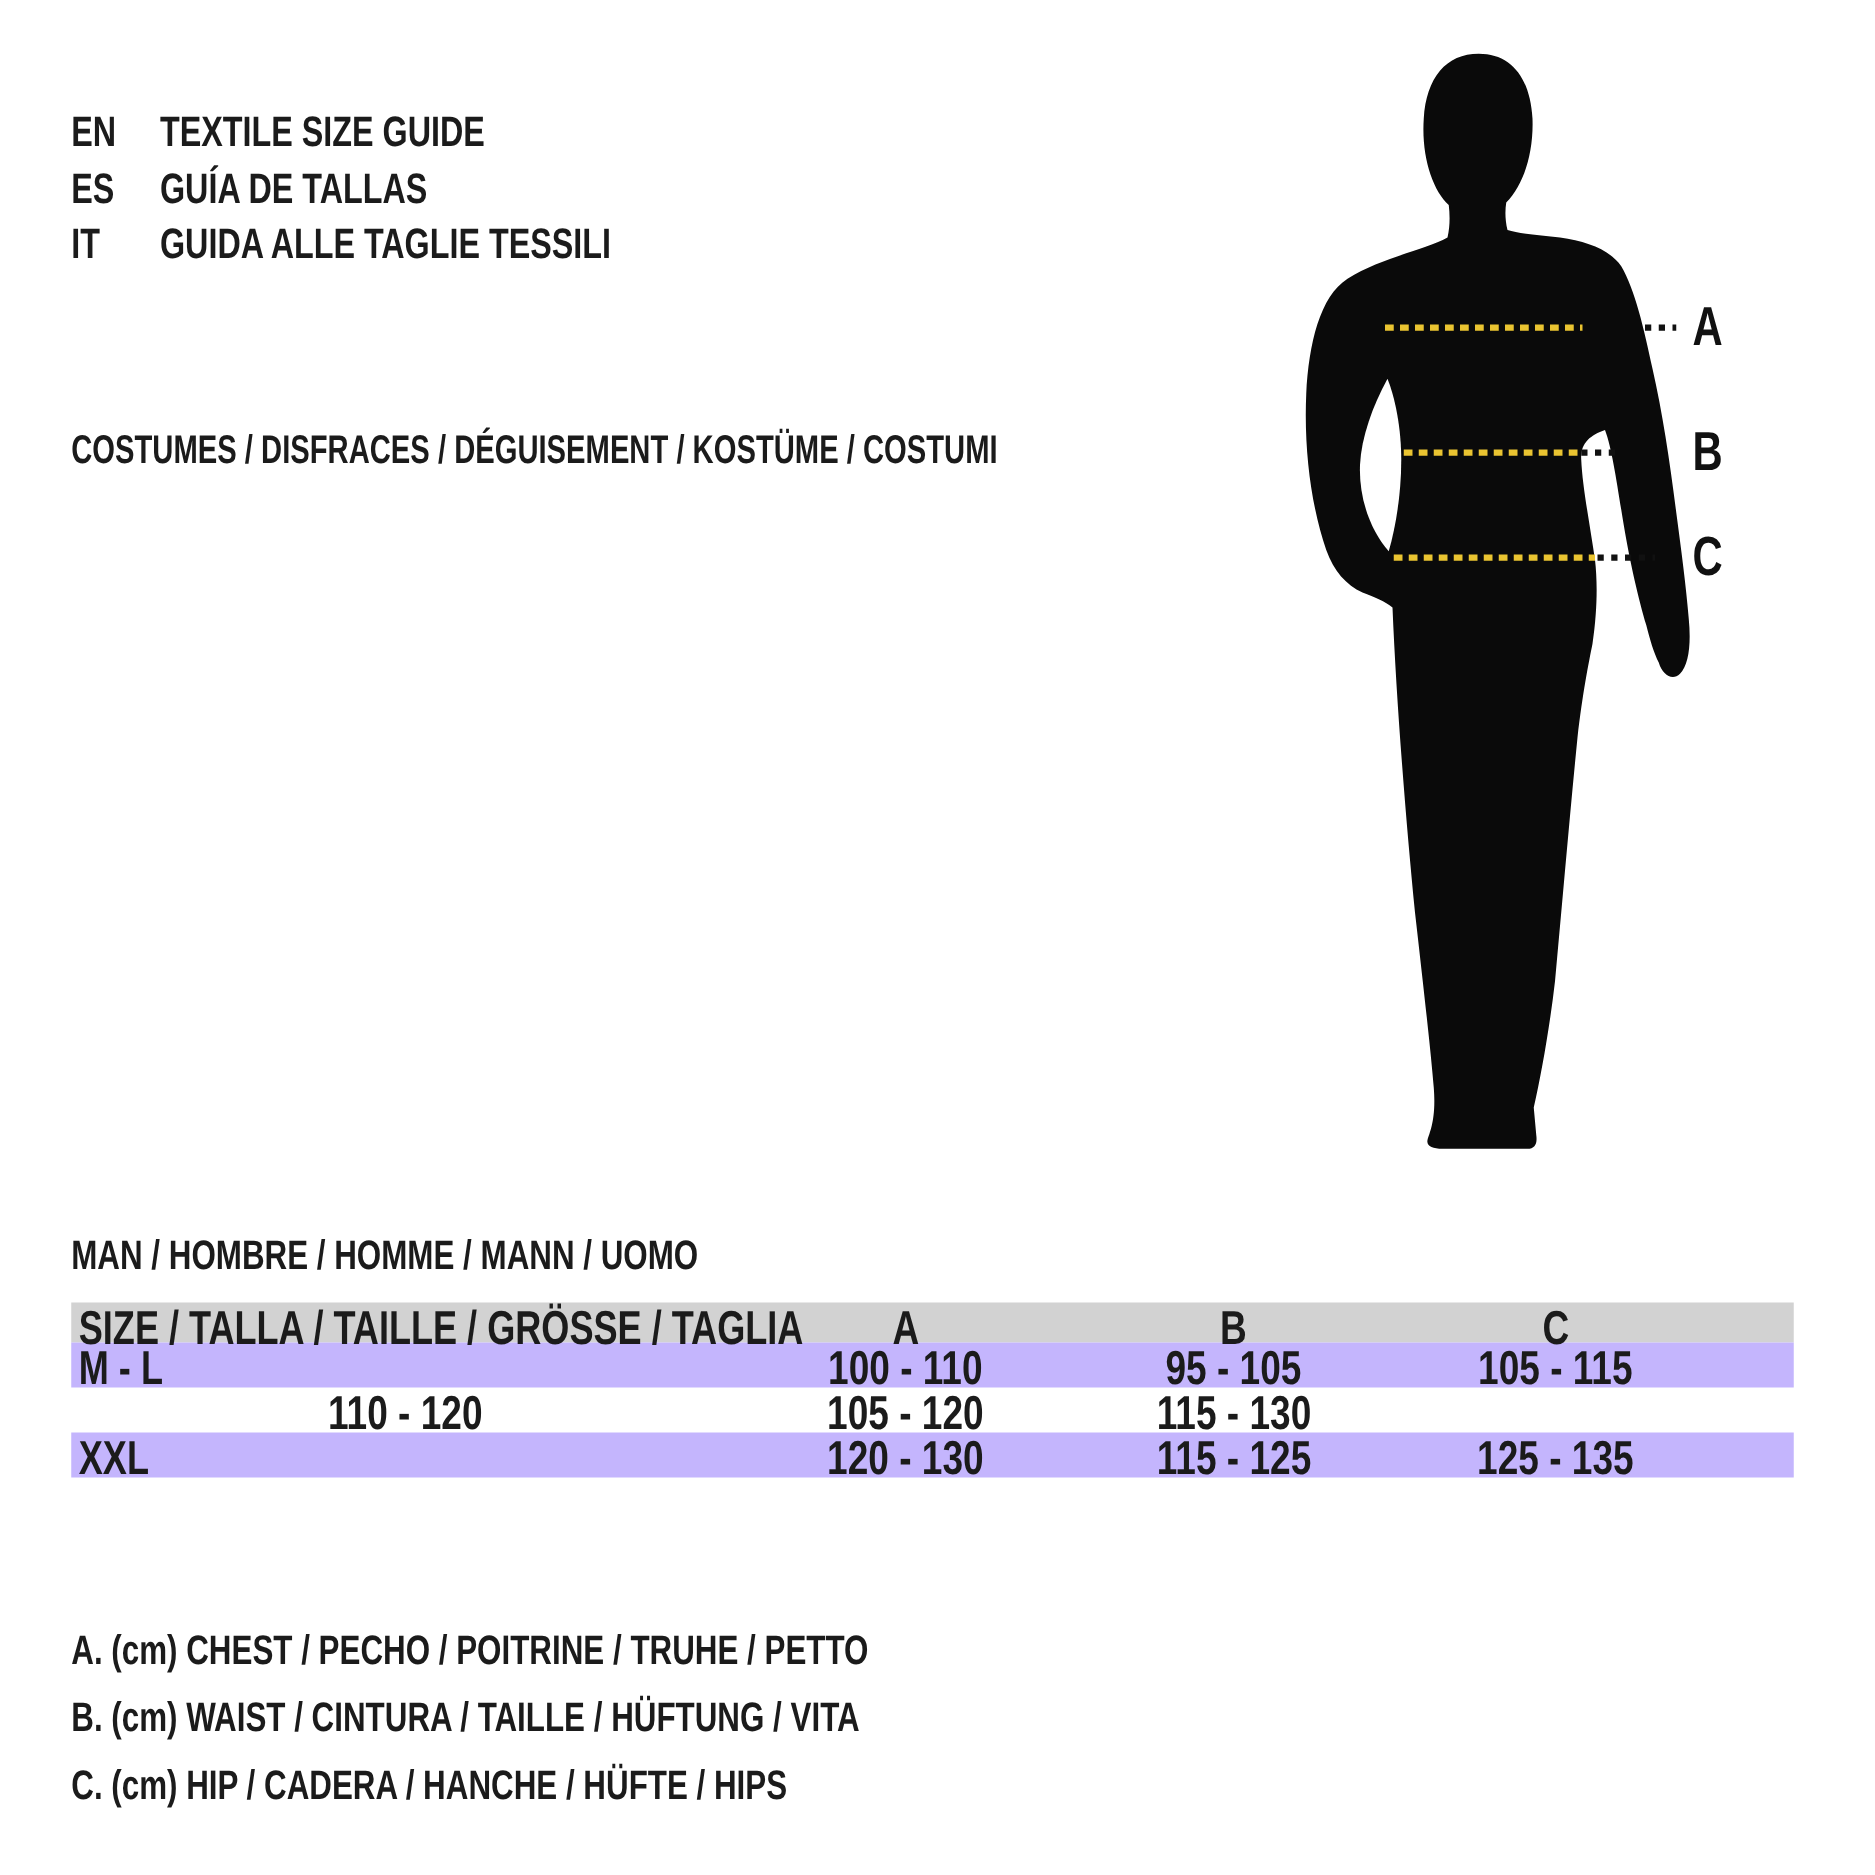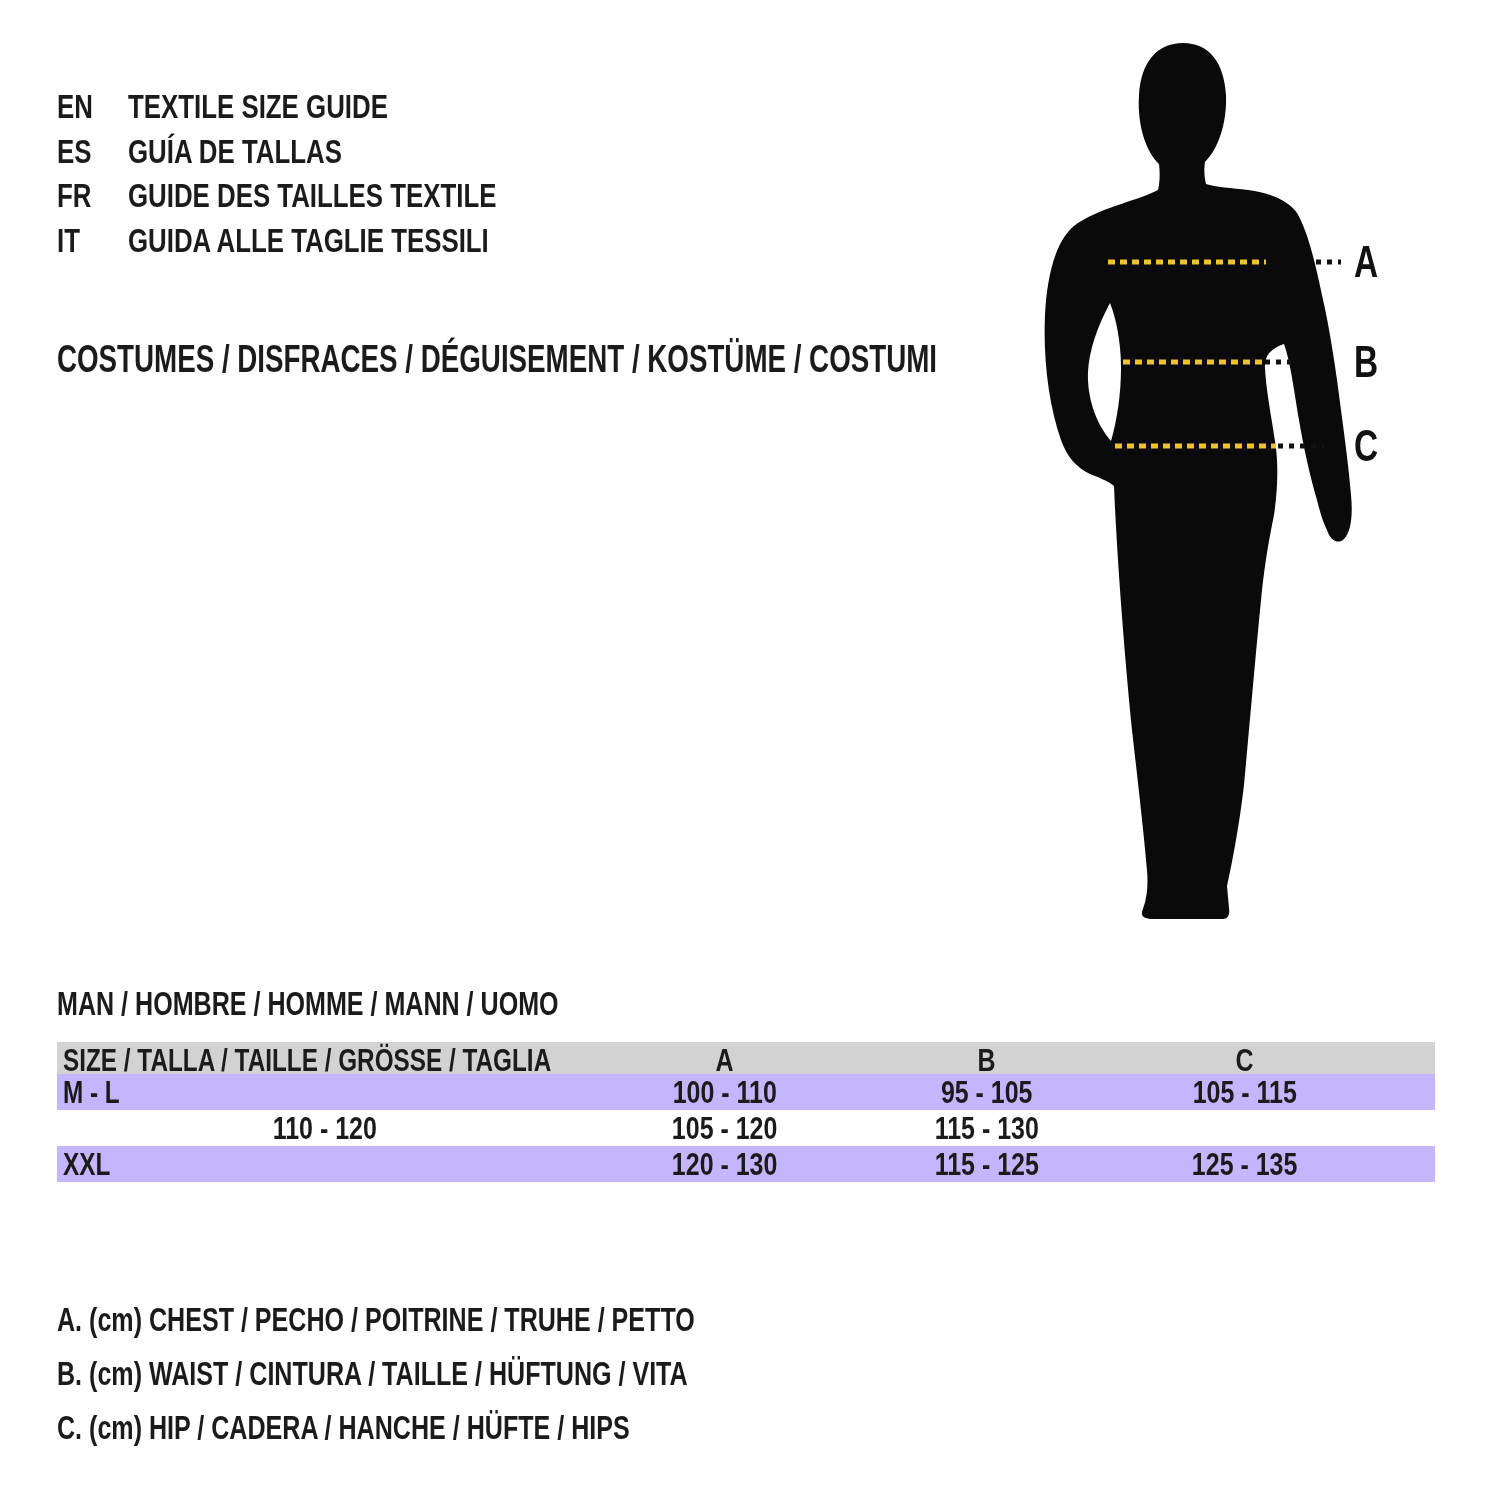--- a/index.html
+++ b/index.html
@@ -12,37 +12,37 @@
   }
   .cond{display:inline-block;transform:scaleX(0.76);transform-origin:left center;white-space:nowrap;}
   .cond-c{display:inline-block;transform:scaleX(0.78);transform-origin:center center;white-space:nowrap;}
 
   
   .lang-block{position:absolute;left:57px;top:84px;}
   .lang-row{display:flex;align-items:center;height:44.7px;font-size:34px;font-weight:bold;}
   .lang-code{width:71px;flex:0 0 71px;}
   
   .costumes{position:absolute;left:57px;top:338px;height:42px;display:flex;align-items:center;
-            font-size:38px;font-weight:bold;}
+            font-size:32px;font-weight:bold;}
   .costumes .cond{transform:scaleX(0.73);}
 
   
   .figure-svg{position:absolute;left:1040px;top:40px;width:320px;height:885px;}
   .measure-label{position:absolute;left:1354px;height:40px;display:flex;align-items:center;
                  font-size:44px;font-weight:bold;color:#111;}
   .label-a{top:242px;}
   .label-b{top:342px;}
   .label-c{top:426px;}
 
   
   .man-title{position:absolute;left:57px;top:985px;height:38px;display:flex;align-items:flex-start;
              font-size:33px;font-weight:bold;}
 
   
-  .size-table{position:absolute;left:57px;top:1042px;width:1378px;font-size:32px;font-weight:bold;}
+  .size-table{position:absolute;left:57px;top:1042px;width:1378px;font-size:38px;font-weight:bold;}
   .t-row{display:grid;grid-template-columns:535px 265px 260px 255px 63px;align-items:center;}
   .t-head{height:32px;background:#d2d2d2;}
   .t-data{height:36px;}
   .t-stripe{background:#c4b5fd;}
   .cell-l{padding-left:6px;text-align:left;}
   .cell-c{text-align:center;}
 
   
   .legend{position:absolute;left:57px;top:1293px;}
   .legend-line{height:54px;display:flex;align-items:center;font-size:33px;font-weight:bold;}
@@ -51,24 +51,20 @@
 <body>
 
 <div class="lang-block">
   <div class="lang-row">
     <span class="lang-code cond">EN</span>
     <span class="cond">TEXTILE SIZE GUIDE</span>
   </div>
   <div class="lang-row">
     <span class="lang-code cond">ES</span>
     <span class="cond">GUÍA DE TALLAS</span>
-  </div>
-  <div class="lang-row">
-    <span class="lang-code cond">FR</span>
-    <span class="cond">GUIDE DES TAILLES TEXTILE</span>
   </div>
   <div class="lang-row">
     <span class="lang-code cond">IT</span>
     <span class="cond">GUIDA ALLE TAGLIE TESSILI</span>
   </div>
 </div>
 
 <div class="costumes">
   <span class="cond">COSTUMES / DISFRACES / DÉGUISEMENT / KOSTÜME / COSTUMI</span>
 </div>

